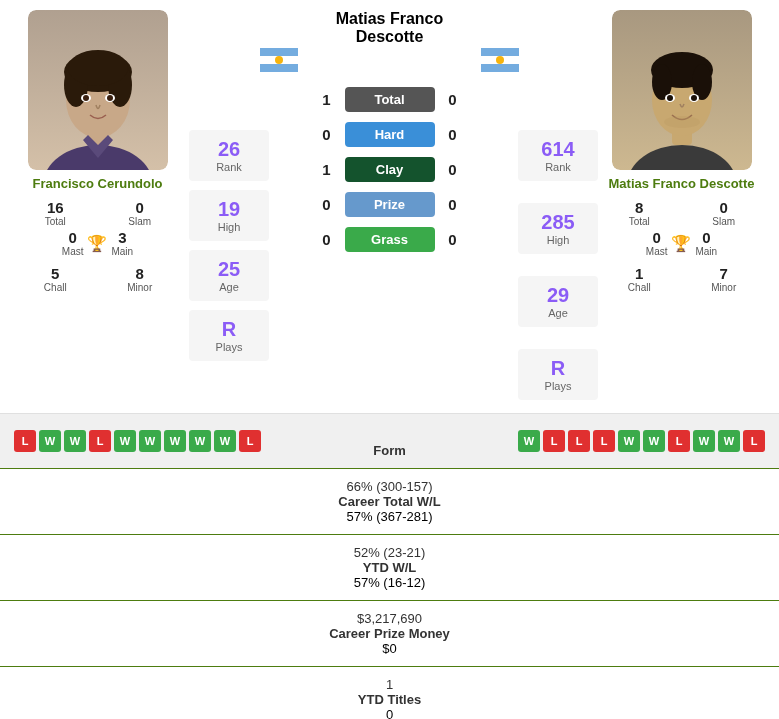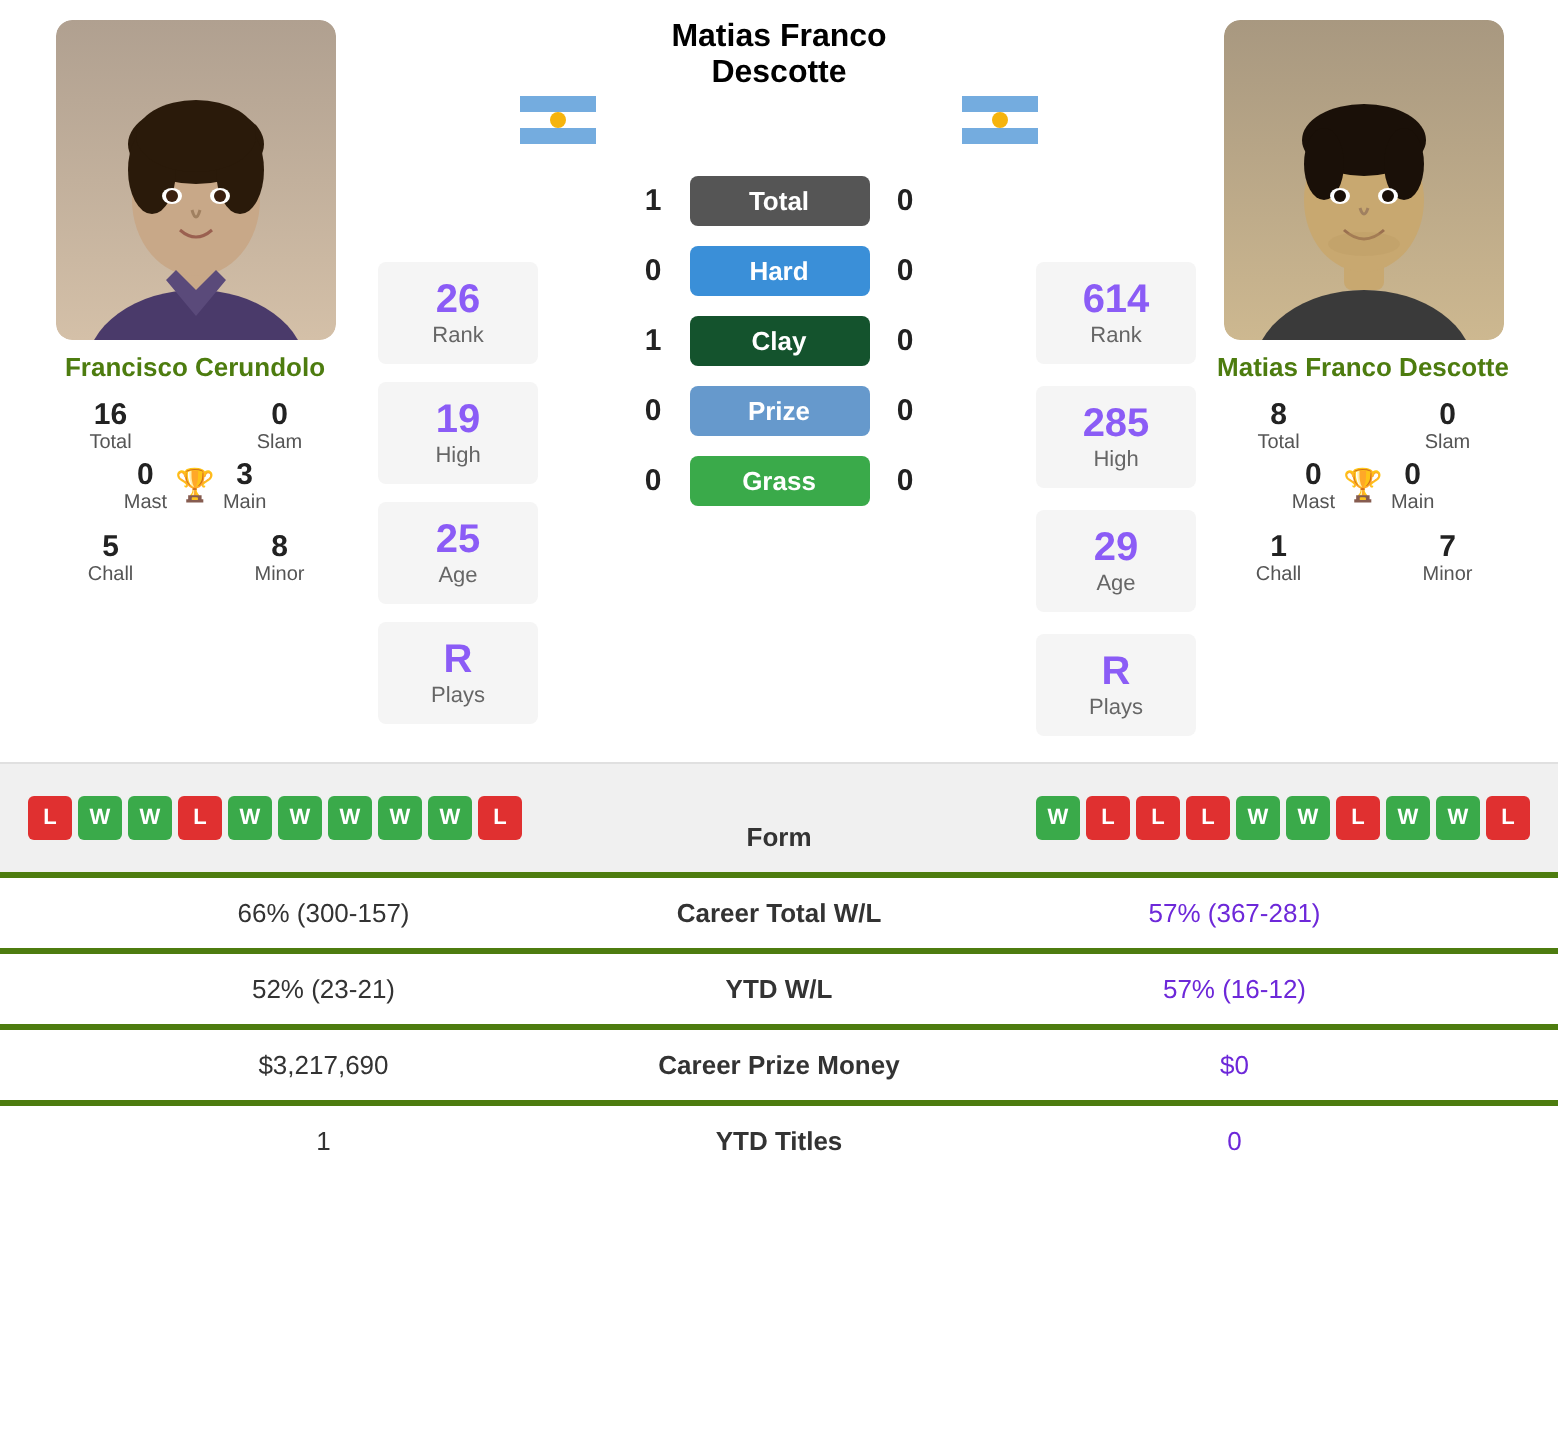--- a/index.html
+++ b/index.html
@@ -158,24 +158,24 @@
     }
 
     
     .stats-rows {
       display: flex;
       flex-direction: column;
     }
 
     .stats-row {
       display: flex;
-      flex-direction: row;
+      flex-direction: column;
       align-items: center;
       padding: 10px 14px;
-      border-top: 3px solid #4d7c0f;
+      border-top: 1px solid #4d7c0f;
     }
 
     .stats-row-left {
       flex: 1;
       text-align: center;
       font-size: 13px;
       color: #333;
     }
 
     .stats-row-center {
@@ -183,21 +183,21 @@
       text-align: center;
       font-size: 13px;
       font-weight: bold;
       color: #333;
     }
 
     .stats-row-right {
       flex: 1;
       text-align: center;
       font-size: 13px;
-      color: #6d28d9;
+      color: #000000;
     }
 
     .left-stat-panel {
       background: #f5f5f5;
       border-radius: 4px;
       margin: 3px 0;
       padding: 8px 12px;
       text-align: center;
       min-width: 80px;
     }
@@ -380,21 +380,21 @@
             <span class="score-val">0</span>
           </div>
 
           <div class="surface-row">
             <span class="score-val">0</span>
             <div class="surface-badge badge-grass">Grass</div>
             <span class="score-val">0</span>
           </div>
         </div>
 
-        <div style="display:flex; flex-direction:column; gap:5px; width:72px;">
+        <div style="display:flex; flex-direction:column; gap:16px; width:72px;">
           <div class="left-stat-panel" style="margin-top:46px;">
             <div class="panel-value">614</div>
             <div class="panel-label">Rank</div>
           </div>
           <div class="left-stat-panel">
             <div class="panel-value">285</div>
             <div class="panel-label">High</div>
           </div>
           <div class="left-stat-panel">
             <div class="panel-value">29</div>

